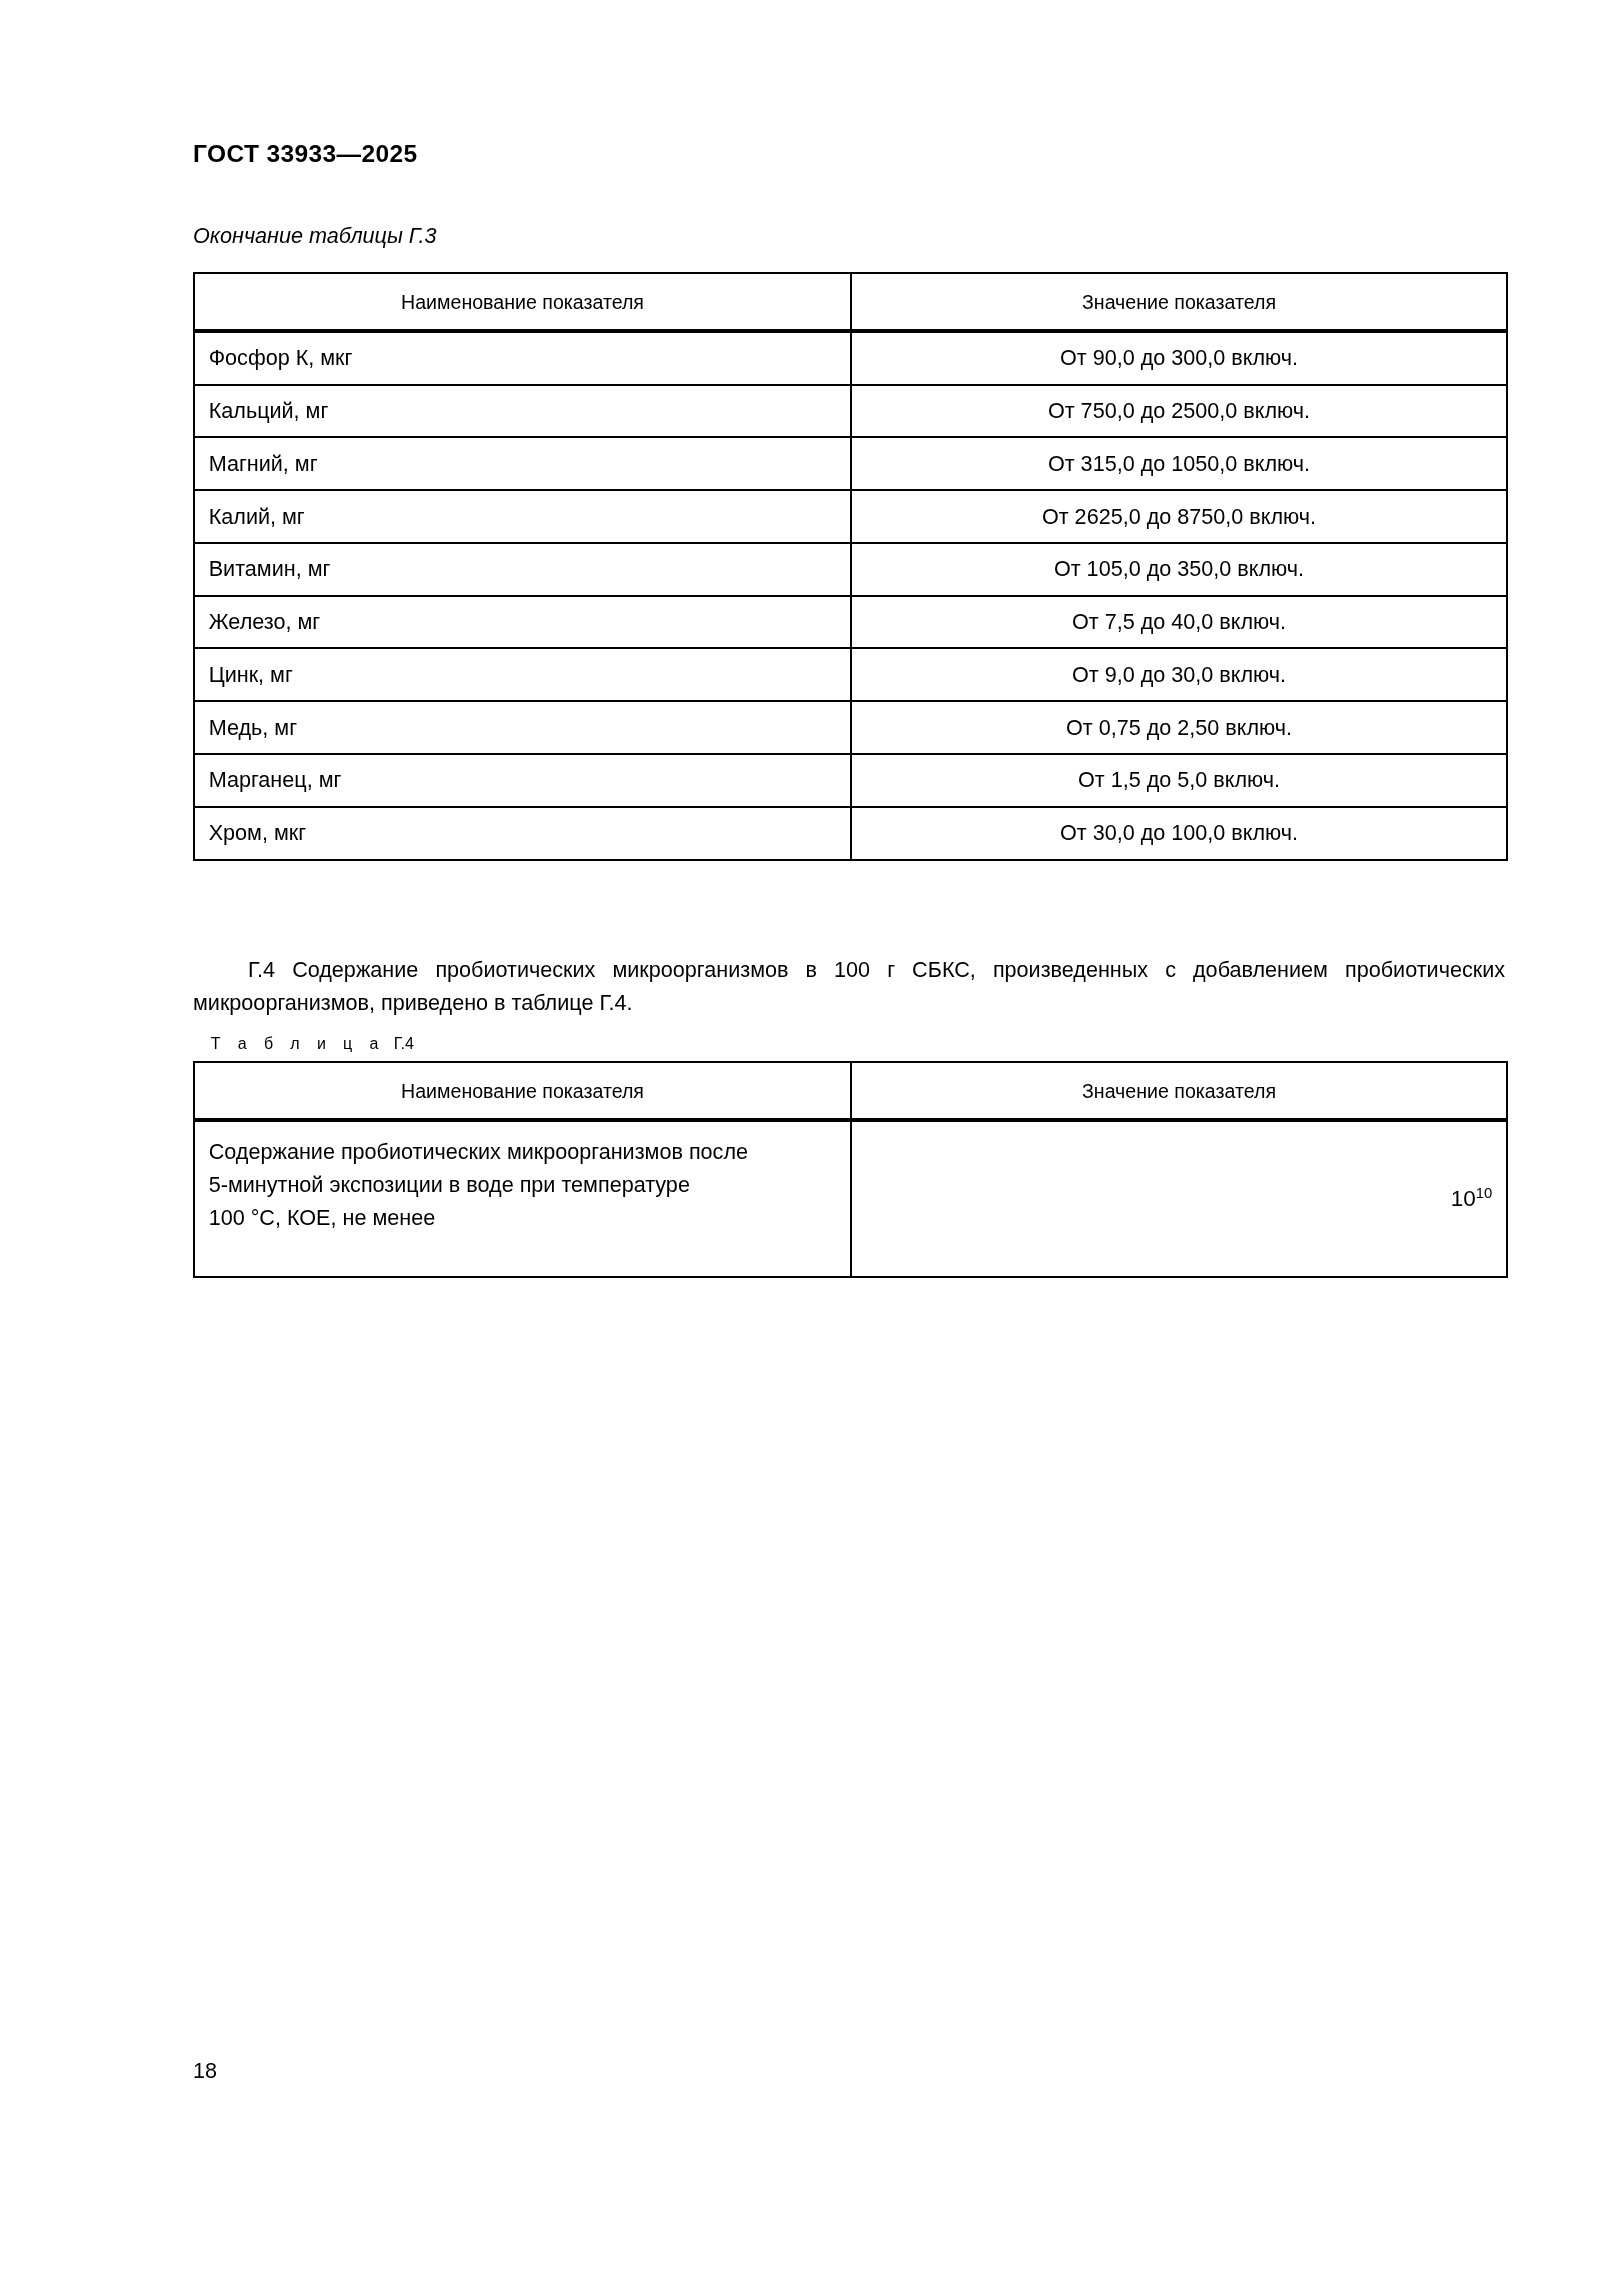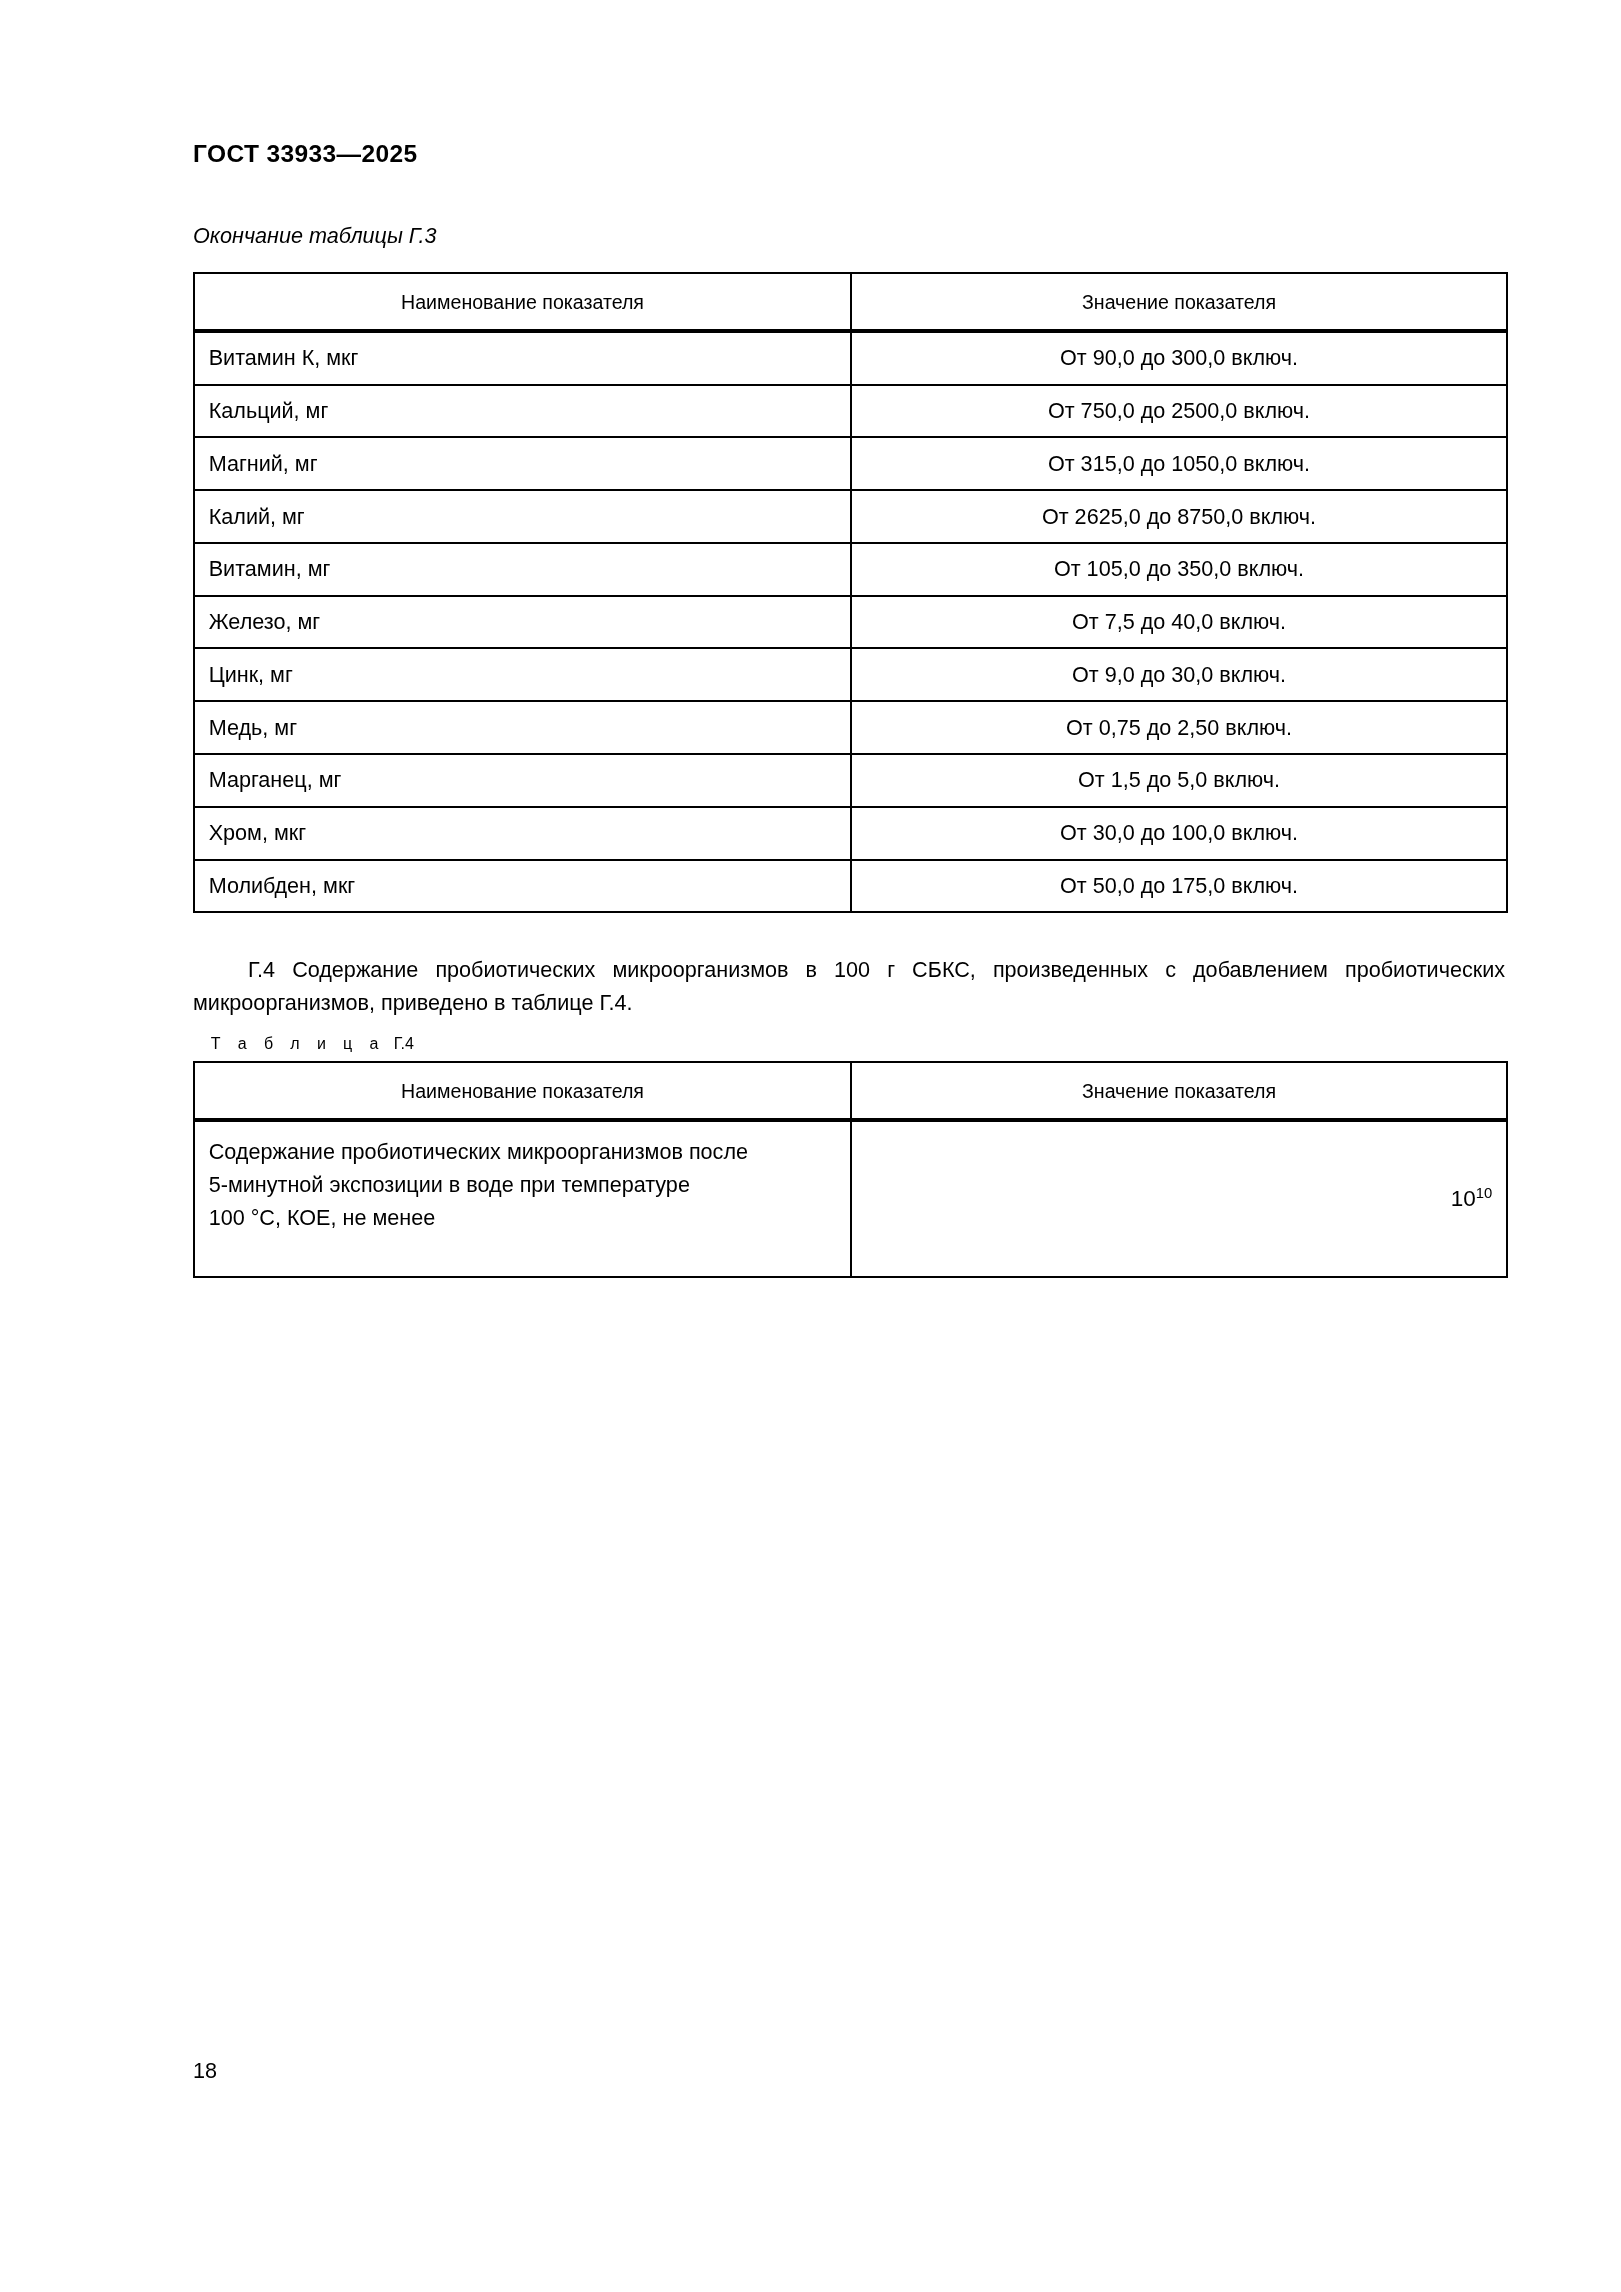--- a/index.html
+++ b/index.html
@@ -148,21 +148,21 @@
         <col class="c-value">
       </colgroup>
     <thead>
       <tr>
         <th>Наименование показателя</th>
         <th>Значение показателя</th>
       </tr>
     </thead>
     <tbody>
       <tr>
-        <td class="name">Витамин К, мкг</td>
+        <td class="name">Фосфор К, мкг</td>
         <td class="value">От 90,0 до 300,0 включ.</td>
       </tr>
       <tr>
         <td class="name">Кальций, мг</td>
         <td class="value">От 750,0 до 2500,0 включ.</td>
       </tr>
       <tr>
         <td class="name">Магний, мг</td>
         <td class="value">От 315,0 до 1050,0 включ.</td>
       </tr>
@@ -186,24 +186,20 @@
         <td class="name">Медь, мг</td>
         <td class="value">От 0,75 до 2,50 включ.</td>
       </tr>
       <tr>
         <td class="name">Марганец, мг</td>
         <td class="value">От 1,5 до 5,0 включ.</td>
       </tr>
       <tr>
         <td class="name">Хром, мкг</td>
         <td class="value">От 30,0 до 100,0 включ.</td>
-      </tr>
-      <tr>
-        <td class="name">Молибден, мкг</td>
-        <td class="value">От 50,0 до 175,0 включ.</td>
       </tr>
     </tbody>
   </table>
 
   <p class="body-paragraph">Г.4 Содержание пробиотических микроорганизмов в 100 г СБКС, произведенных с добавлением пробиотических микроорганизмов, приведено в таблице Г.4.</p>
 
   <div class="table-label">
     <span class="spaced">Т а б л и ц а</span><span>  Г.4</span>
   </div>
 

